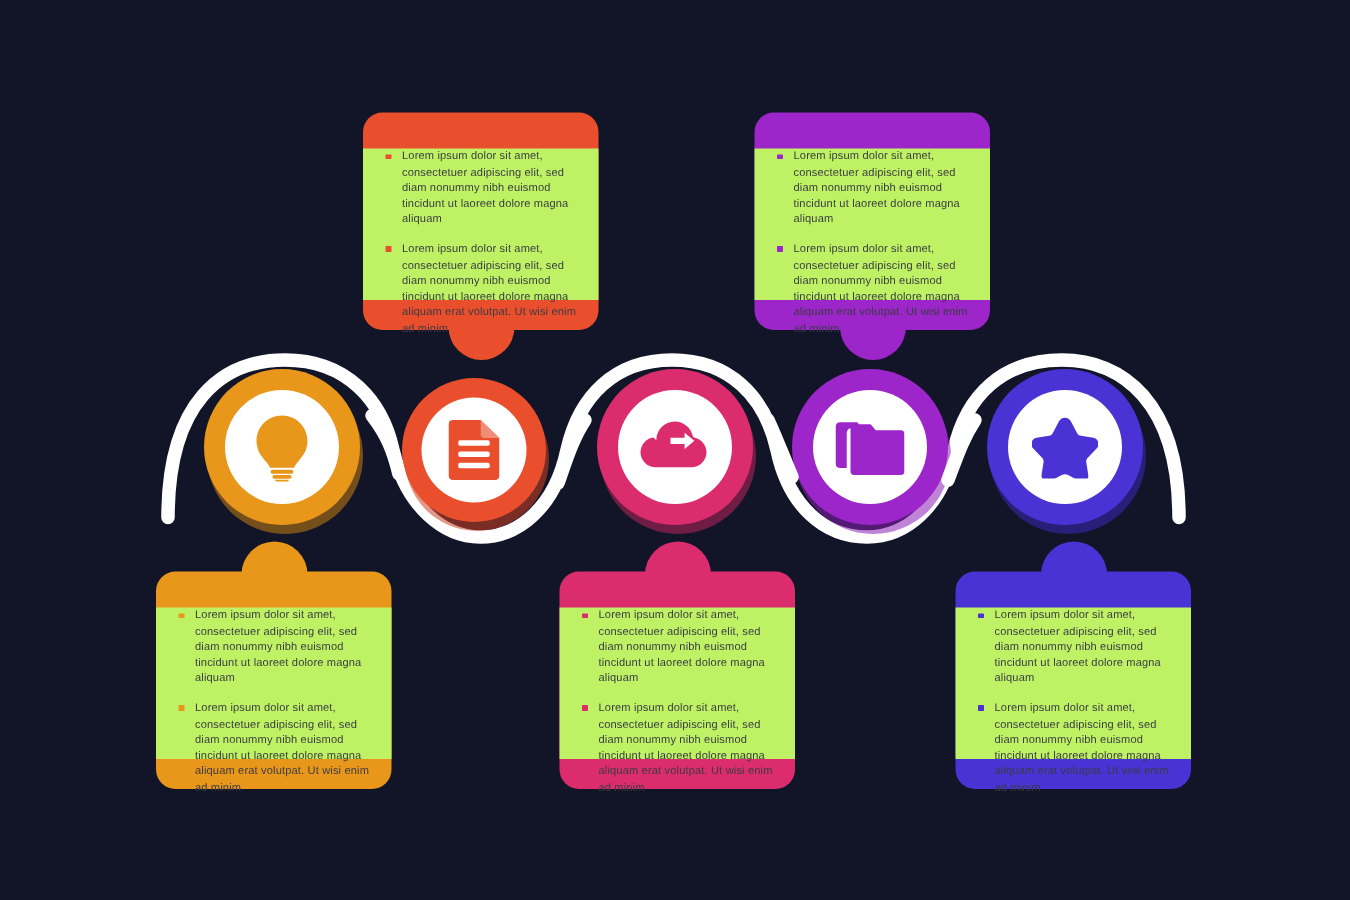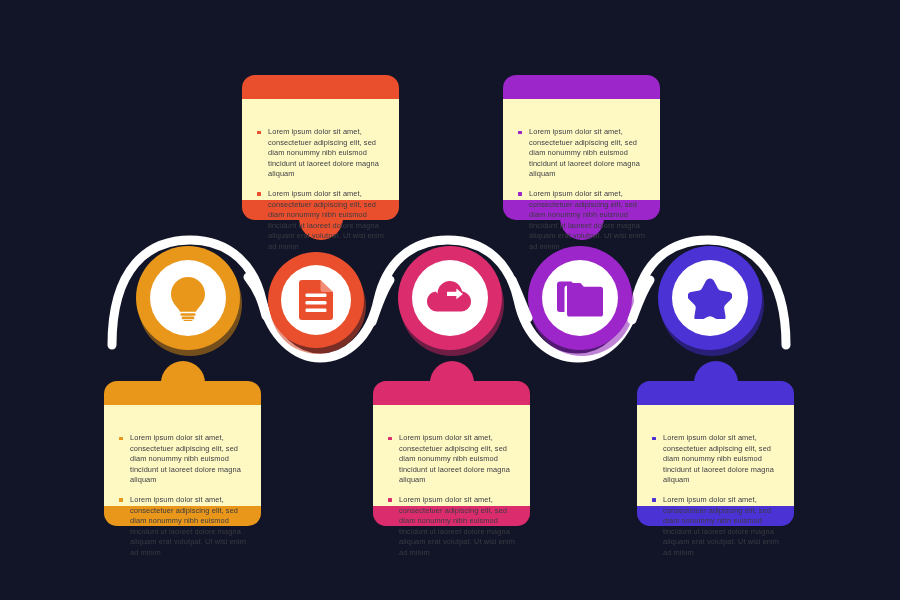--- a/index.html
+++ b/index.html
@@ -47,22 +47,22 @@
     border-radius: 0 0 24px 24px;
   }
   .card.bottom .card-tab {
     top: -20px;
     border-radius: 24px 24px 0 0;
   }
   .card-inner {
     position: absolute;
     left: 0;
     right: 0;
-    background: #fef9c3;
-    padding: 28px 14px 12px 13px;
+    background: #bef264;
+    padding: 0 14px 12px 13px;
     box-sizing: border-box;
   }
   .bullet-list {
     margin: 0;
     padding: 0;
     list-style: none;
   }
   .bullet-item {
     position: relative;
     padding-left: 13px;

